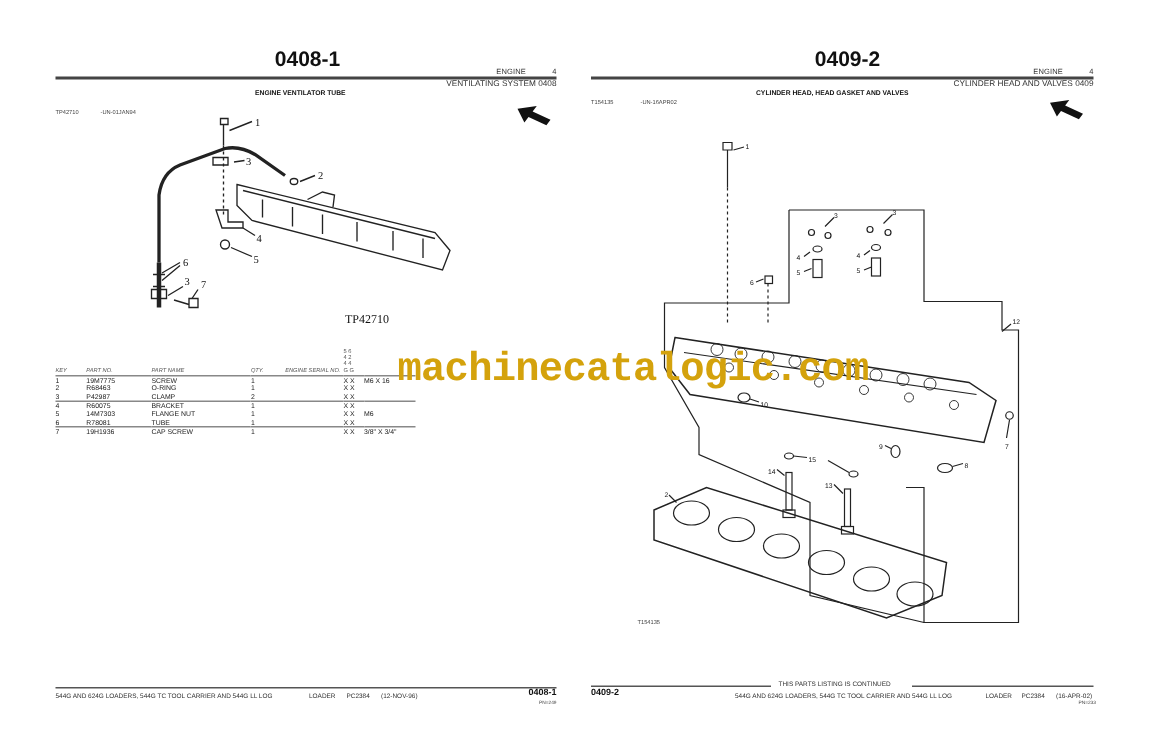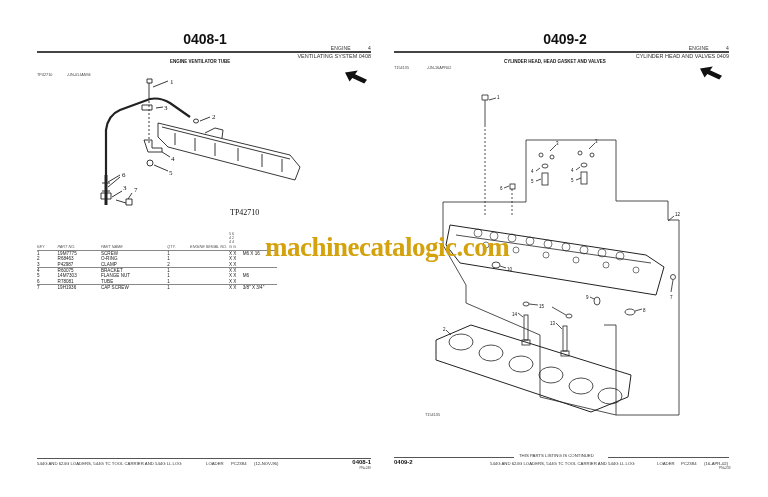--- a/index.html
+++ b/index.html
@@ -14,21 +14,21 @@
   .hrule.thick { height: 2px; background: #444; }
   .section-small { font-size: 5px; letter-spacing: 0.1px; color: #333; }
   .section-big { font-size: 5.5px; color: #333; white-space: nowrap; }
   .fig-title { font-size: 4.5px; font-weight: bold; white-space: nowrap; }
   .tiny { font-size: 3.8px; color: #444; white-space: nowrap; }
   .arrow { width: 22px; height: 14px; }
   table.parts { position: absolute; border-collapse: collapse; font-size: 4.6px; color: #222; }
   table.parts th { font-weight: normal; font-style: italic; font-size: 3.8px; color: #555; text-align: left; vertical-align: bottom; padding: 0 2px 1px 0; }
   table.parts td { padding: 0 2px 0 0; line-height: 5.4px; white-space: nowrap; }
   table.parts tr.sep td { border-top: 0.5px solid #888; }
-  .watermark { position: absolute; left: 265px; top: 232px; font-size: 27px; font-weight: bold; color: #d4a20c; letter-spacing: -0.5px; white-space: nowrap; font-family: Liberation Serif, serif; }
+  .watermark { position: absolute; left: 265px; top: 232px; font-size: 27px; font-weight: bold; color: #d4a20c; letter-spacing: -0.5px; white-space: nowrap; font-family: Liberation Mono, monospace; }
   .foot { font-size: 4.3px; color: #333; white-space: nowrap; }
   .foot-num { font-size: 6px; font-weight: bold; }
   svg { position: absolute; overflow: visible; }
 </style>
 </head>
 <body>
 
 <div class="page left">
   <div class="abs page-num" style="left:150px; top:31px; width:110px;">0408-1</div>
   <div class="hrule thick" style="left:37px; top:51px; width:334px;"></div>

